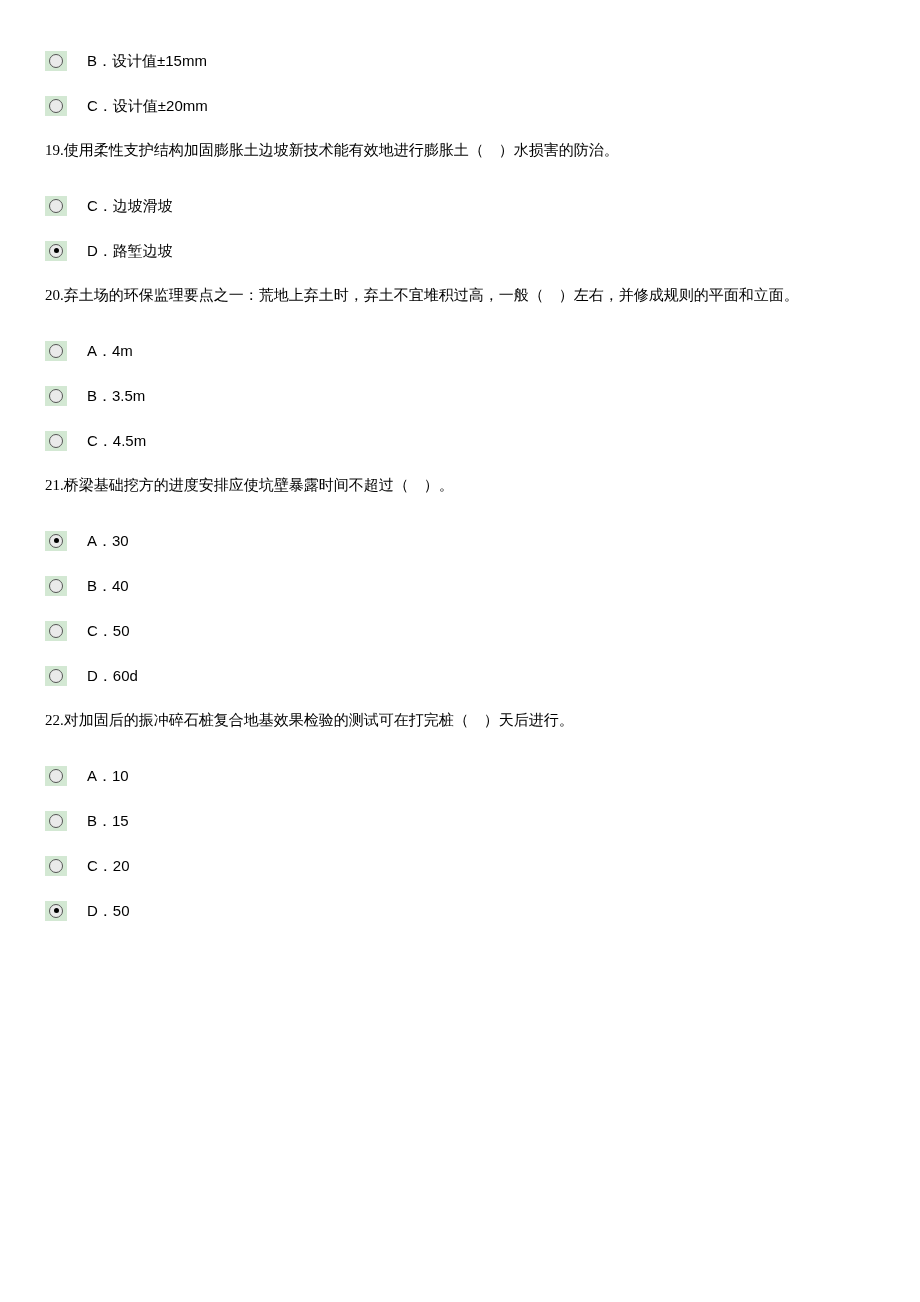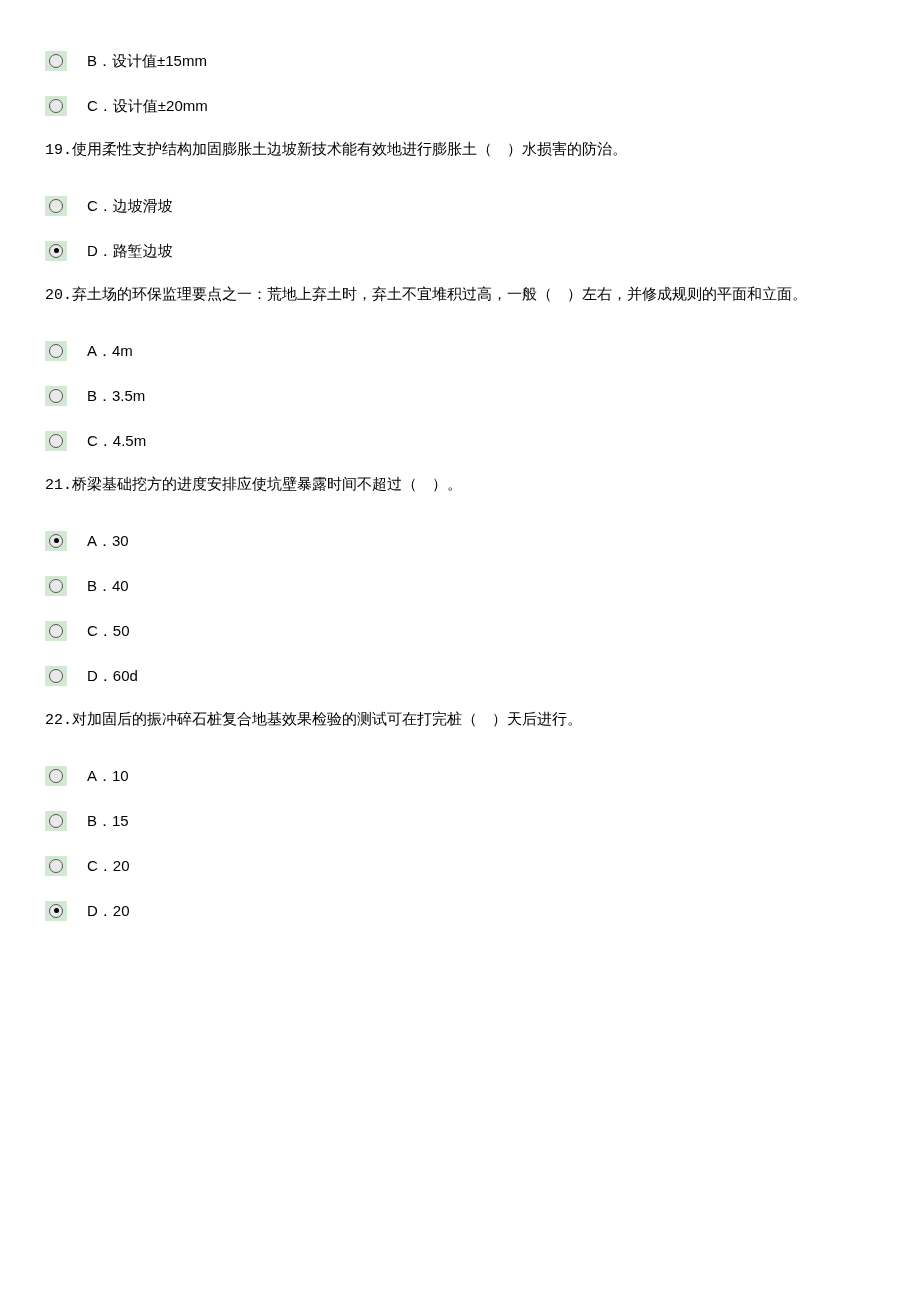--- a/index.html
+++ b/index.html
@@ -40,21 +40,21 @@
     height: 5px;
     border-radius: 50%;
     background: #000;
   }
   .option-label {
     margin-left: 20px;
     font-family: Liberation Sans, sans-serif;
   }
   .question {
     margin: 20px 0 34px 0;
-    font-family: Liberation Mono, monospace;
+    font-family: Liberation Serif, serif;
   }
 </style>
 </head>
 <body>
 
 <div id="content">
     <div class="option-row">
       <div class="radio-box">
         <div class="radio-outer"></div>
       </div>
@@ -145,15 +145,15 @@
         <div class="radio-outer"></div>
       </div>
       <span class="option-label">C．20</span>
     </div>
     <div class="option-row">
       <div class="radio-box">
         <div class="radio-outer">
           <div class="radio-dot"></div>
         </div>
       </div>
-      <span class="option-label">D．20</span>
+      <span class="option-label">D．50</span>
     </div>
   </div>
 
 </body></html>

